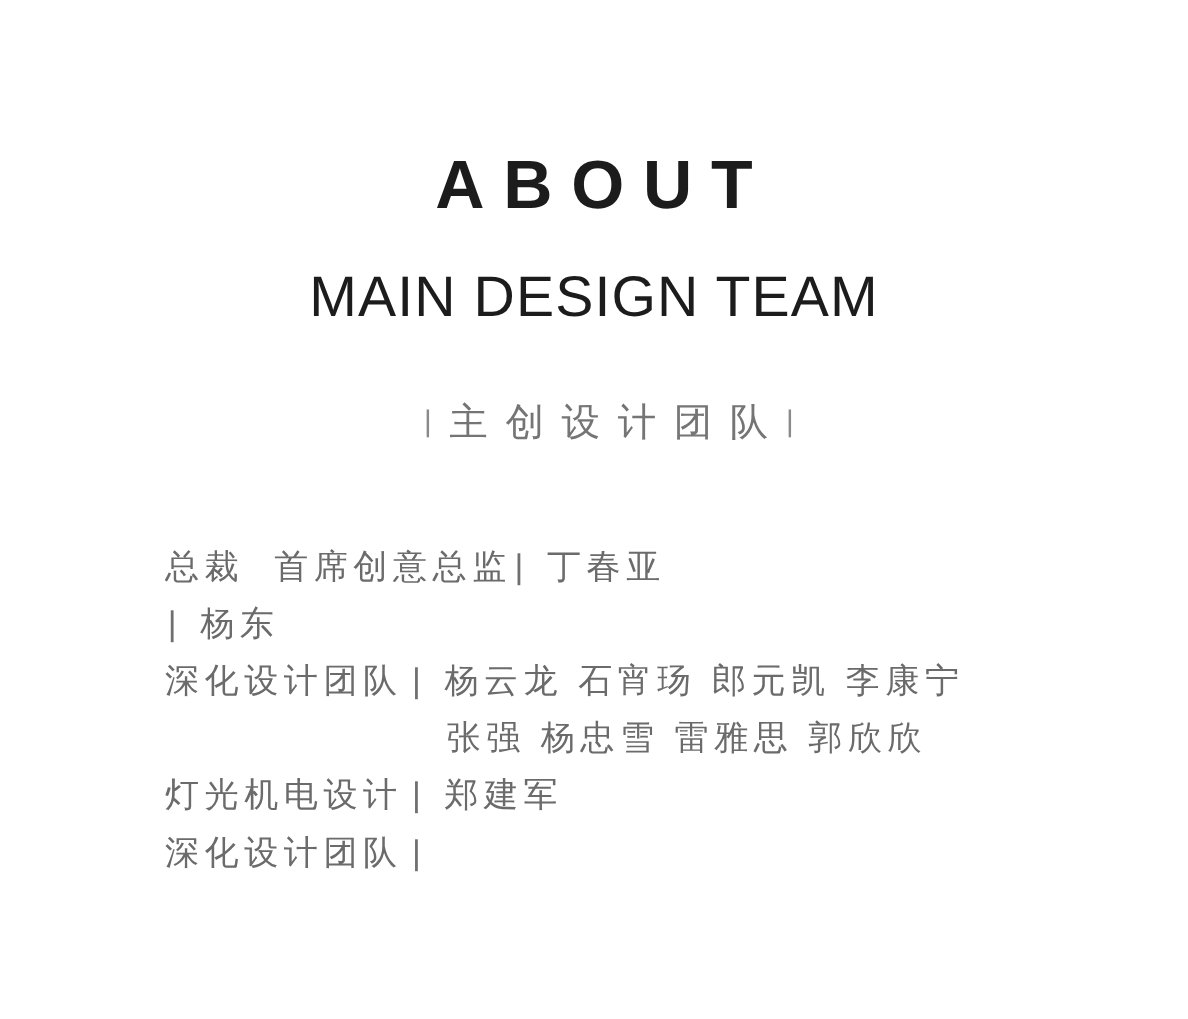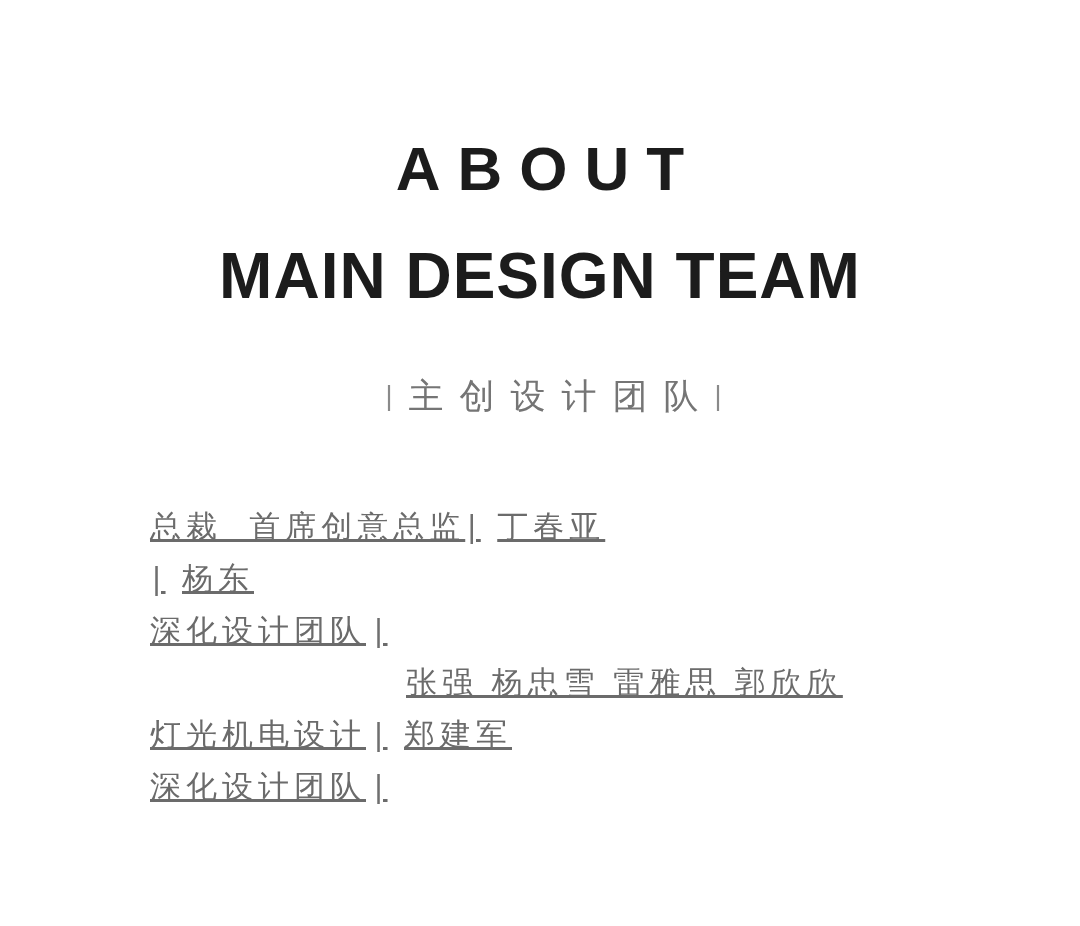--- a/index.html
+++ b/index.html
@@ -23,23 +23,23 @@
     margin: 0;
     font-size: 62px;
     line-height: 1;
     font-weight: 700;
     letter-spacing: 17px;
     color: #1c1c1c;
     text-indent: 17px; 
   }
   .title-main {
     margin: 44px 0 0 0;
-    font-size: 64px;
+    font-size: 52px;
     line-height: 1;
-    font-weight: 700;
+    font-weight: 400;
     letter-spacing: 1px;
     color: #1c1c1c;
   }
   .subtitle {
     margin-top: 70px;
     font-size: 35px;
     line-height: 1;
     font-weight: 400;
     color: #757575;
     letter-spacing: 16px;
@@ -58,21 +58,20 @@
     font-size: 31px;
     line-height: 31px;
     font-weight: 400;
     letter-spacing: 5px;
   }
   .credit-row {
     display: flex;
     align-items: flex-start;
     margin-bottom: 21px;
     white-space: pre;
-    text-decoration: underline;
   }
   .credit-row .role {
     display: inline-block;
     min-width: 222px;
     white-space: pre;
   }
   .credit-row .sep {
     display: inline-block;
     width: 18px;
     text-align: center;
@@ -109,20 +108,21 @@
     </div>
 
     <div class="credit-row">
       <span class="sep">|</span>
       <span class="names">杨东</span>
     </div>
 
     <div class="credit-row">
       <span class="role">深化设计团队</span>
       <span class="sep">|</span>
+      <span class="names">杨云龙 石宵玚 郎元凯 李康宁</span>
     </div>
 
     <div class="credit-row continuation">
       <span class="role"></span>
       <span class="sep"></span>
       <span class="names">张强 杨忠雪 雷雅思 郭欣欣</span>
     </div>
 
     <div class="credit-row">
       <span class="role">灯光机电设计</span>

